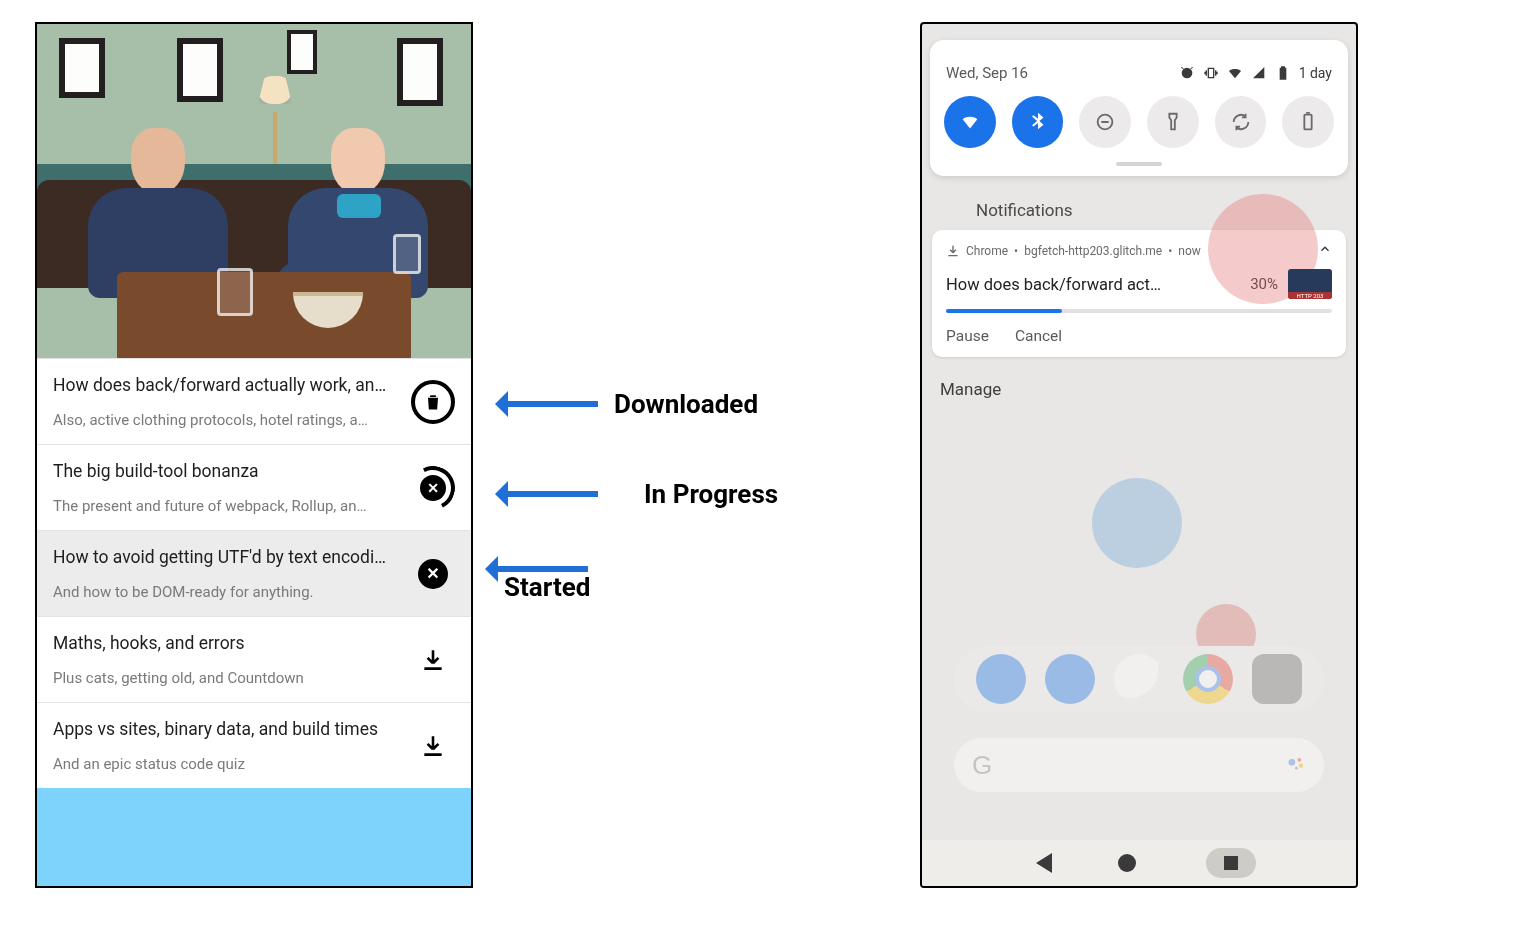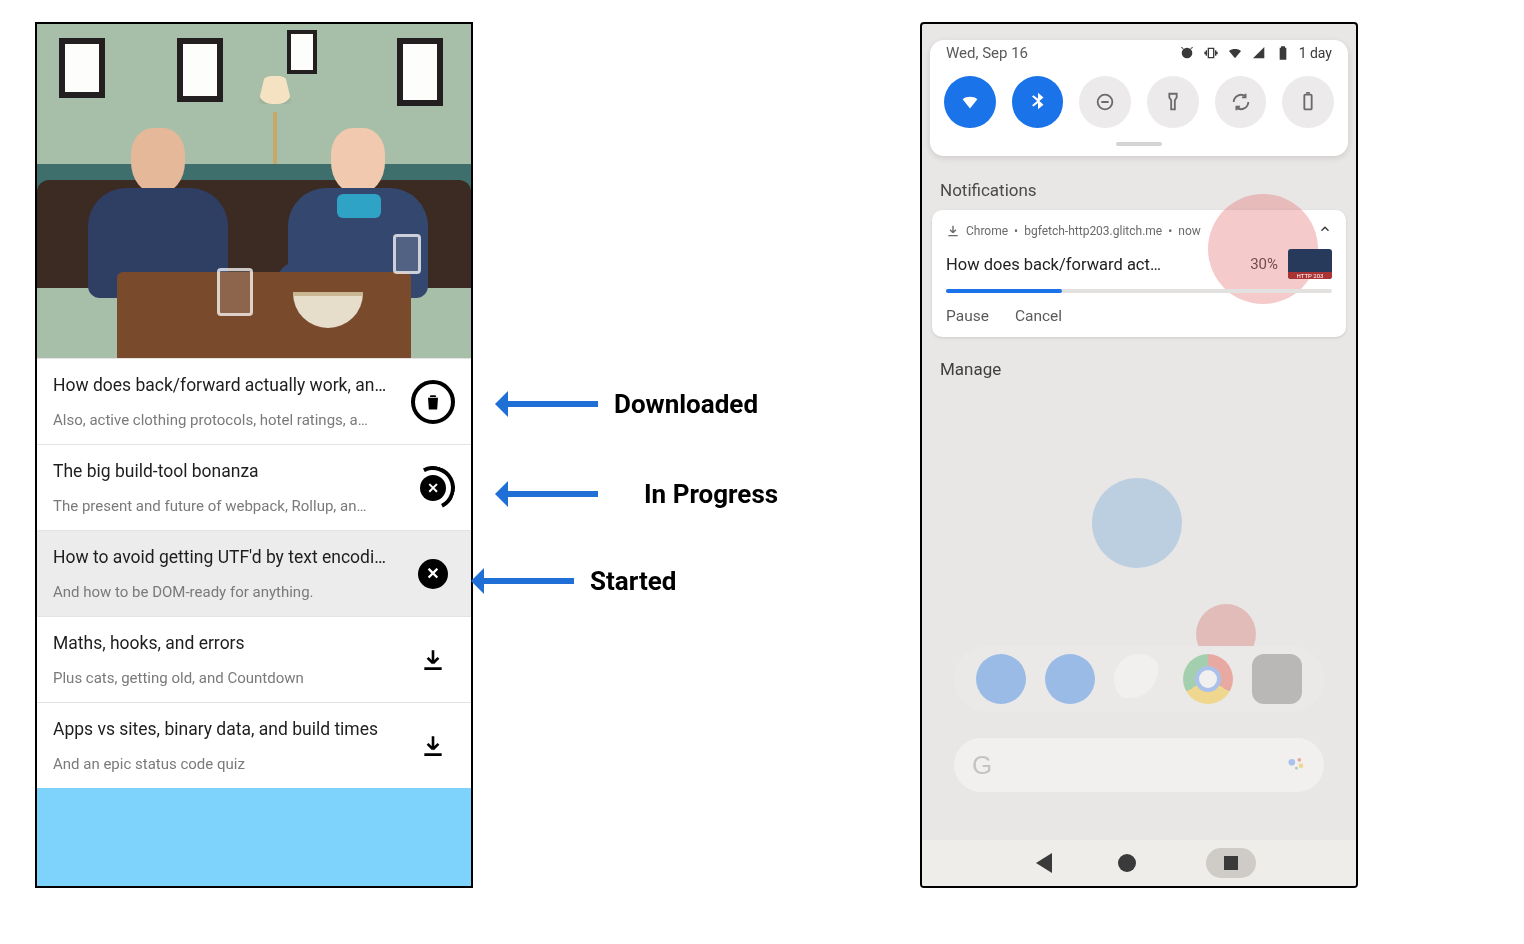--- a/index.html
+++ b/index.html
@@ -104,51 +104,51 @@
   .annot .arrow{
     position:relative; height:6px; background:#1f6fd6; flex-shrink:0;
   }
   .annot .arrow::before{
     content:""; position:absolute; left:-18px; top:-10px;
     border:13px solid transparent; border-right-color:#1f6fd6;
   }
   .annot .lbl{ font-size:26px; font-weight:700; color:#000; margin-left:16px; white-space:nowrap;}
   .a1{ left:500px; top:389px; } .a1 .arrow{ width:98px;}
   .a2{ left:500px; top:479px;gap:30px; } .a2 .arrow{ width:98px;}
-  .a3{ left:476px; top:566px; } .a3 .arrow{ width:98px;}
+  .a3{ left:488px; top:566px;flex-direction:column; } .a3 .arrow{ width:98px;}
 
   
   .phone{
     position:absolute; right:166px; top:22px;
     width:438px; height:866px;
     border:2px solid #000; background:#e9e7e6;
     border-radius:4px; overflow:hidden;
   }
   .shade{
     margin:8px; background:#fff; border-radius:14px;
     box-shadow:0 2px 6px rgba(0,0,0,.12);
     padding-bottom:6px;
   }
   .statusline{
     display:flex; align-items:center; justify-content:space-between;
-    padding:4px 16px 8px; color:#5a5a5a; font-size:15px;margin-top:16px;
+    padding:24px 16px 8px; color:#5a5a5a; font-size:15px;margin-top:16px;
   }
   .status-icons{ display:flex; align-items:center; gap:8px; color:#3a3a3a;}
   .status-icons svg{width:16px;height:16px;}
   .qtiles{ display:flex; gap:16px; padding:6px 14px 14px;}
   .qt{
     width:52px;height:52px;border-radius:50%;
     background:#eceaea; display:flex;align-items:center;justify-content:center;
     color:#6b6b6b;
   }
   .qt.on{ background:#1a73e8; color:#fff;}
   .qt svg{width:22px;height:22px;}
   .handlebar{ width:46px;height:4px;background:#d6d4d2;border-radius:3px;margin:0 auto 4px;}
 
-  .notif-hdr{ padding:16px 18px 10px; color:#4a4a4a; font-size:17px; }
+  .notif-hdr{ padding:16px 18px 10px; color:#4a4a4a; font-size:17px;margin-left:36px; }
 
   .notif-card{
     margin:0 10px; background:#fff; border-radius:10px;
     box-shadow:0 1px 3px rgba(0,0,0,.12);
     padding:12px 14px 12px 14px;
   }
   .nc-top{ display:flex; align-items:center; color:#6a6a6a; font-size:12px; gap:6px;}
   .nc-top .caret{ margin-left:auto; }
   .nc-body{ display:flex; align-items:center; margin-top:10px;}
   .nc-title{ flex:1; font-size:16.5px; color:#222; white-space:nowrap; overflow:hidden; text-overflow:ellipsis;}

